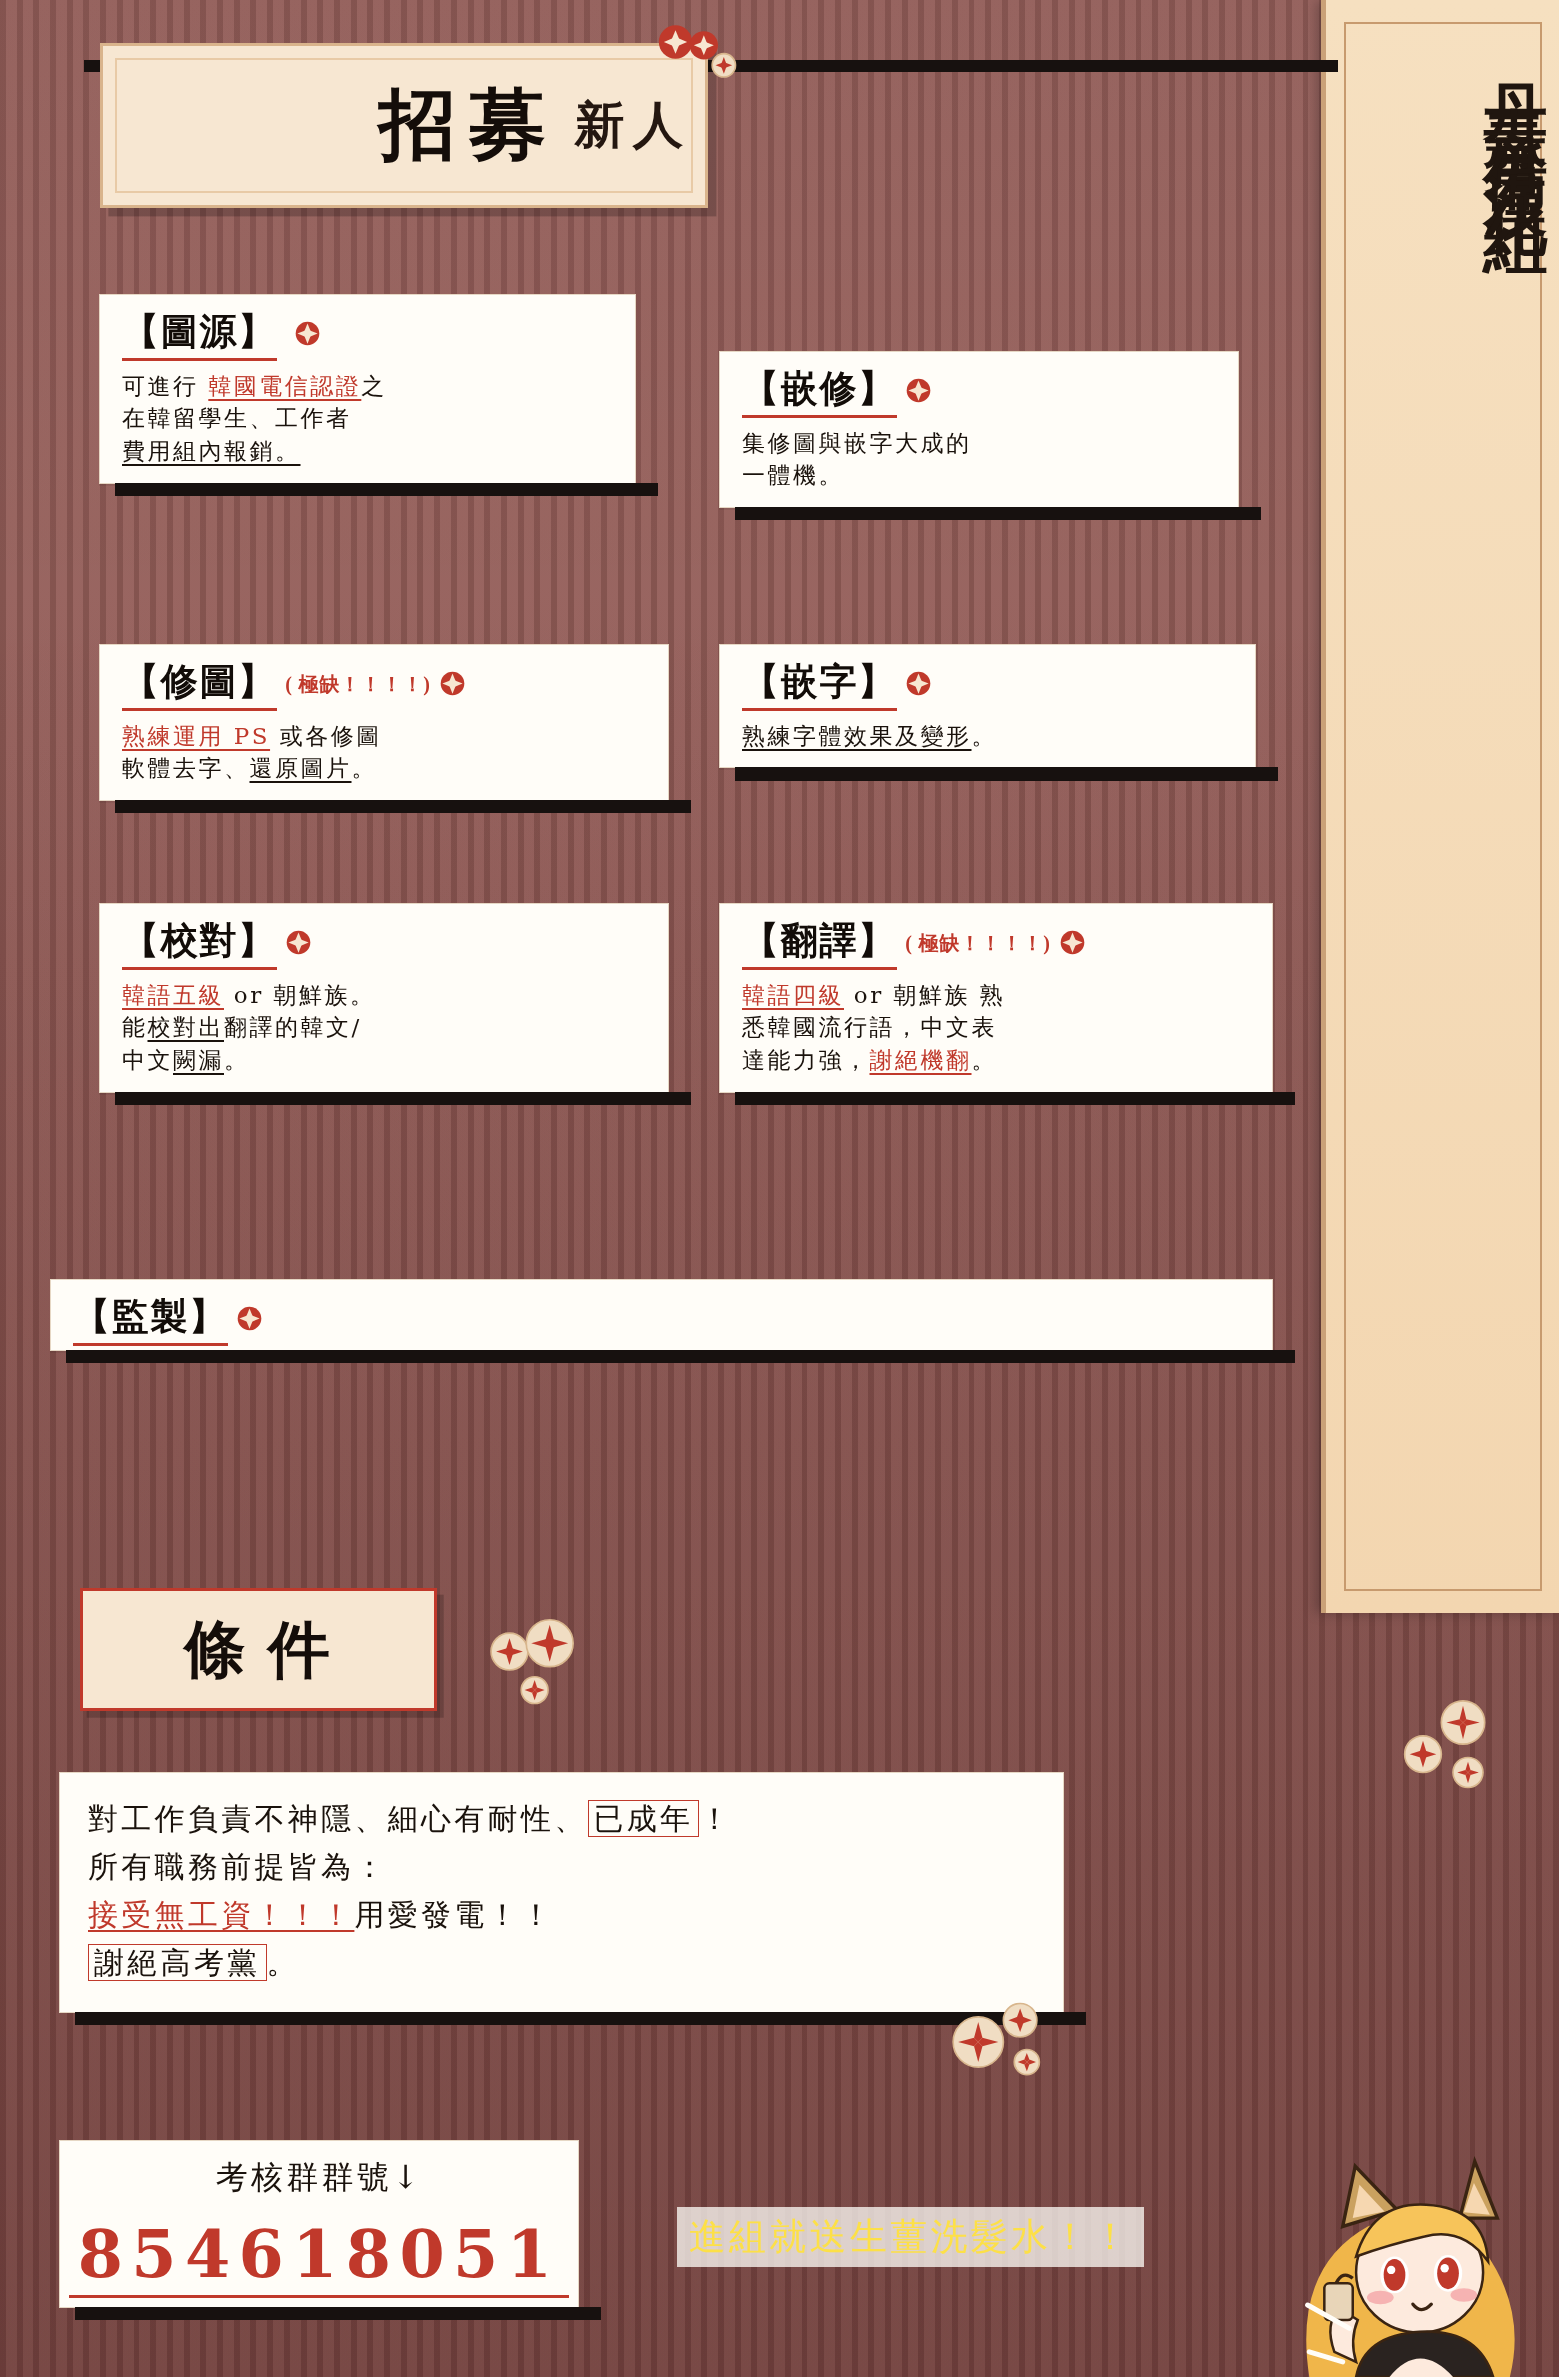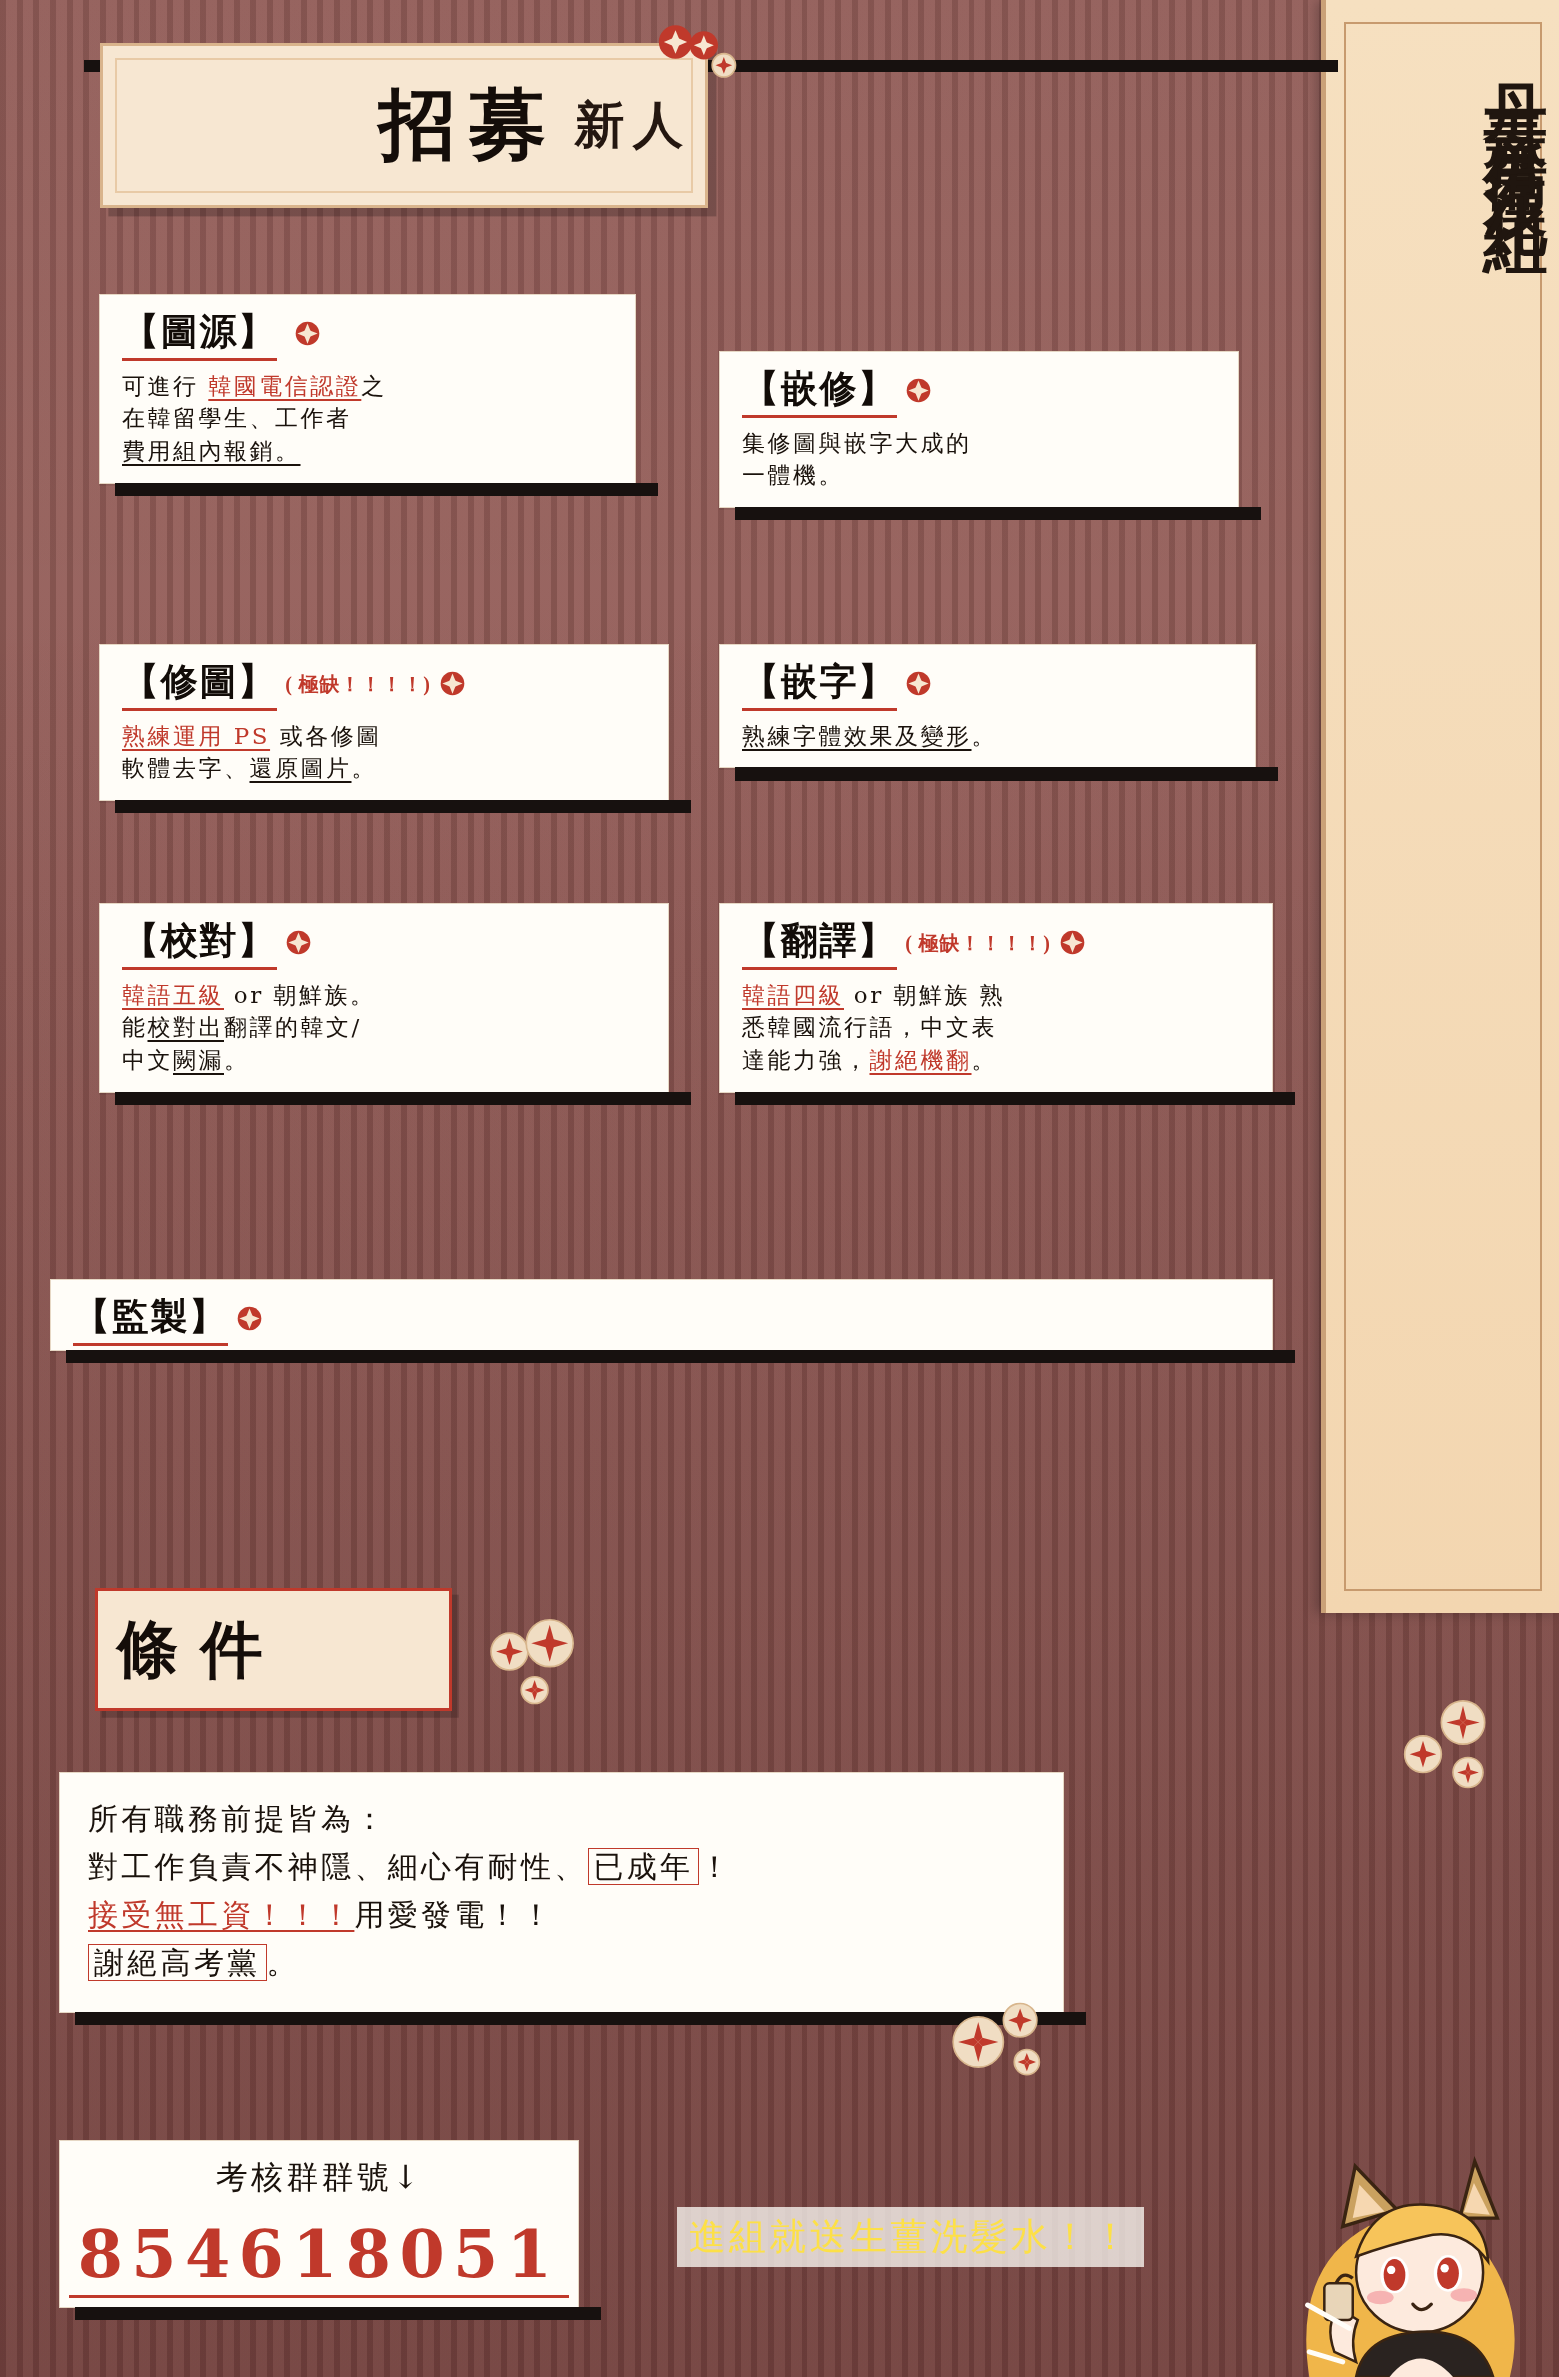--- a/index.html
+++ b/index.html
@@ -104,21 +104,21 @@
     font-family:"DejaVu Serif", serif;
   }
   .u{ text-decoration:underline; text-decoration-thickness:1.7px; text-underline-offset:5px;}
   .red{ color:#c0392b; }
   .red-u{ color:#c0392b; text-decoration:underline; text-decoration-thickness:1.7px; text-underline-offset:5px;}
   
   .cond-block{
     position:absolute;left:80px;top:1588px;width:351px;height:117px;
     background:#f7e7d2;border:3.3px solid #c0392b;
     box-shadow:6.7px 6.7px 0 rgba(20,10,10,0.22);
-    display:flex;align-items:center;margin-left:15px;
+    display:flex;align-items:center;justify-content:center;
   }
   .cond-text{
     font-size:62px;font-weight:bold;letter-spacing:22px;color:#140d09;
     font-family:"DejaVu Serif", serif;padding-left:18.4px;
   }
   .cond-card{
     position:absolute;left:59px;top:1772px;width:1003px;
     background:#fffdf8;border:1.7px solid #e6d7c4;
   }
   .cond-card .bar{position:absolute;left:15px;right:-23.4px;bottom:-13.4px;height:13.4px;background:#17110f;}
@@ -379,22 +379,22 @@
         <path d="M82 92 l-9 3 -3 -3 3 -3z"></path>
         <path d="M70 104 l-3 -9 3 -3 3 3z"></path>
         <path d="M58 92 l9 -3 3 3 -3 3z"></path>
       </g>
   </svg>
 </div>
 
 <div class="cond-card">
   <div class="bar"></div>
   <div class="cond-body">
+    <div>對工作負責不神隱、細心有耐性、<span class="boxed">已成年</span>！</div>
     <div>所有職務前提皆為：</div>
-    <div>對工作負責不神隱、細心有耐性、<span class="boxed">已成年</span>！</div>
     <div><span class="red-u">接受無工資！！！</span>用愛發電！！</div>
     <div><span class="boxed">謝絕高考黨</span>。</div>
   </div>
 </div>
 
 <div class="blossom" style="left:928px;top:1990px;">
   <svg width="134" height="109" viewBox="0 0 160 130">
     <circle cx="60" cy="62" r="30" fill="#f0ddc3" stroke="#d8b68d" stroke-width="2"></circle>
     <g fill="#c0392b">
         <path d="M60 38 l5 19 -5 5 -5 -5z"></path>

